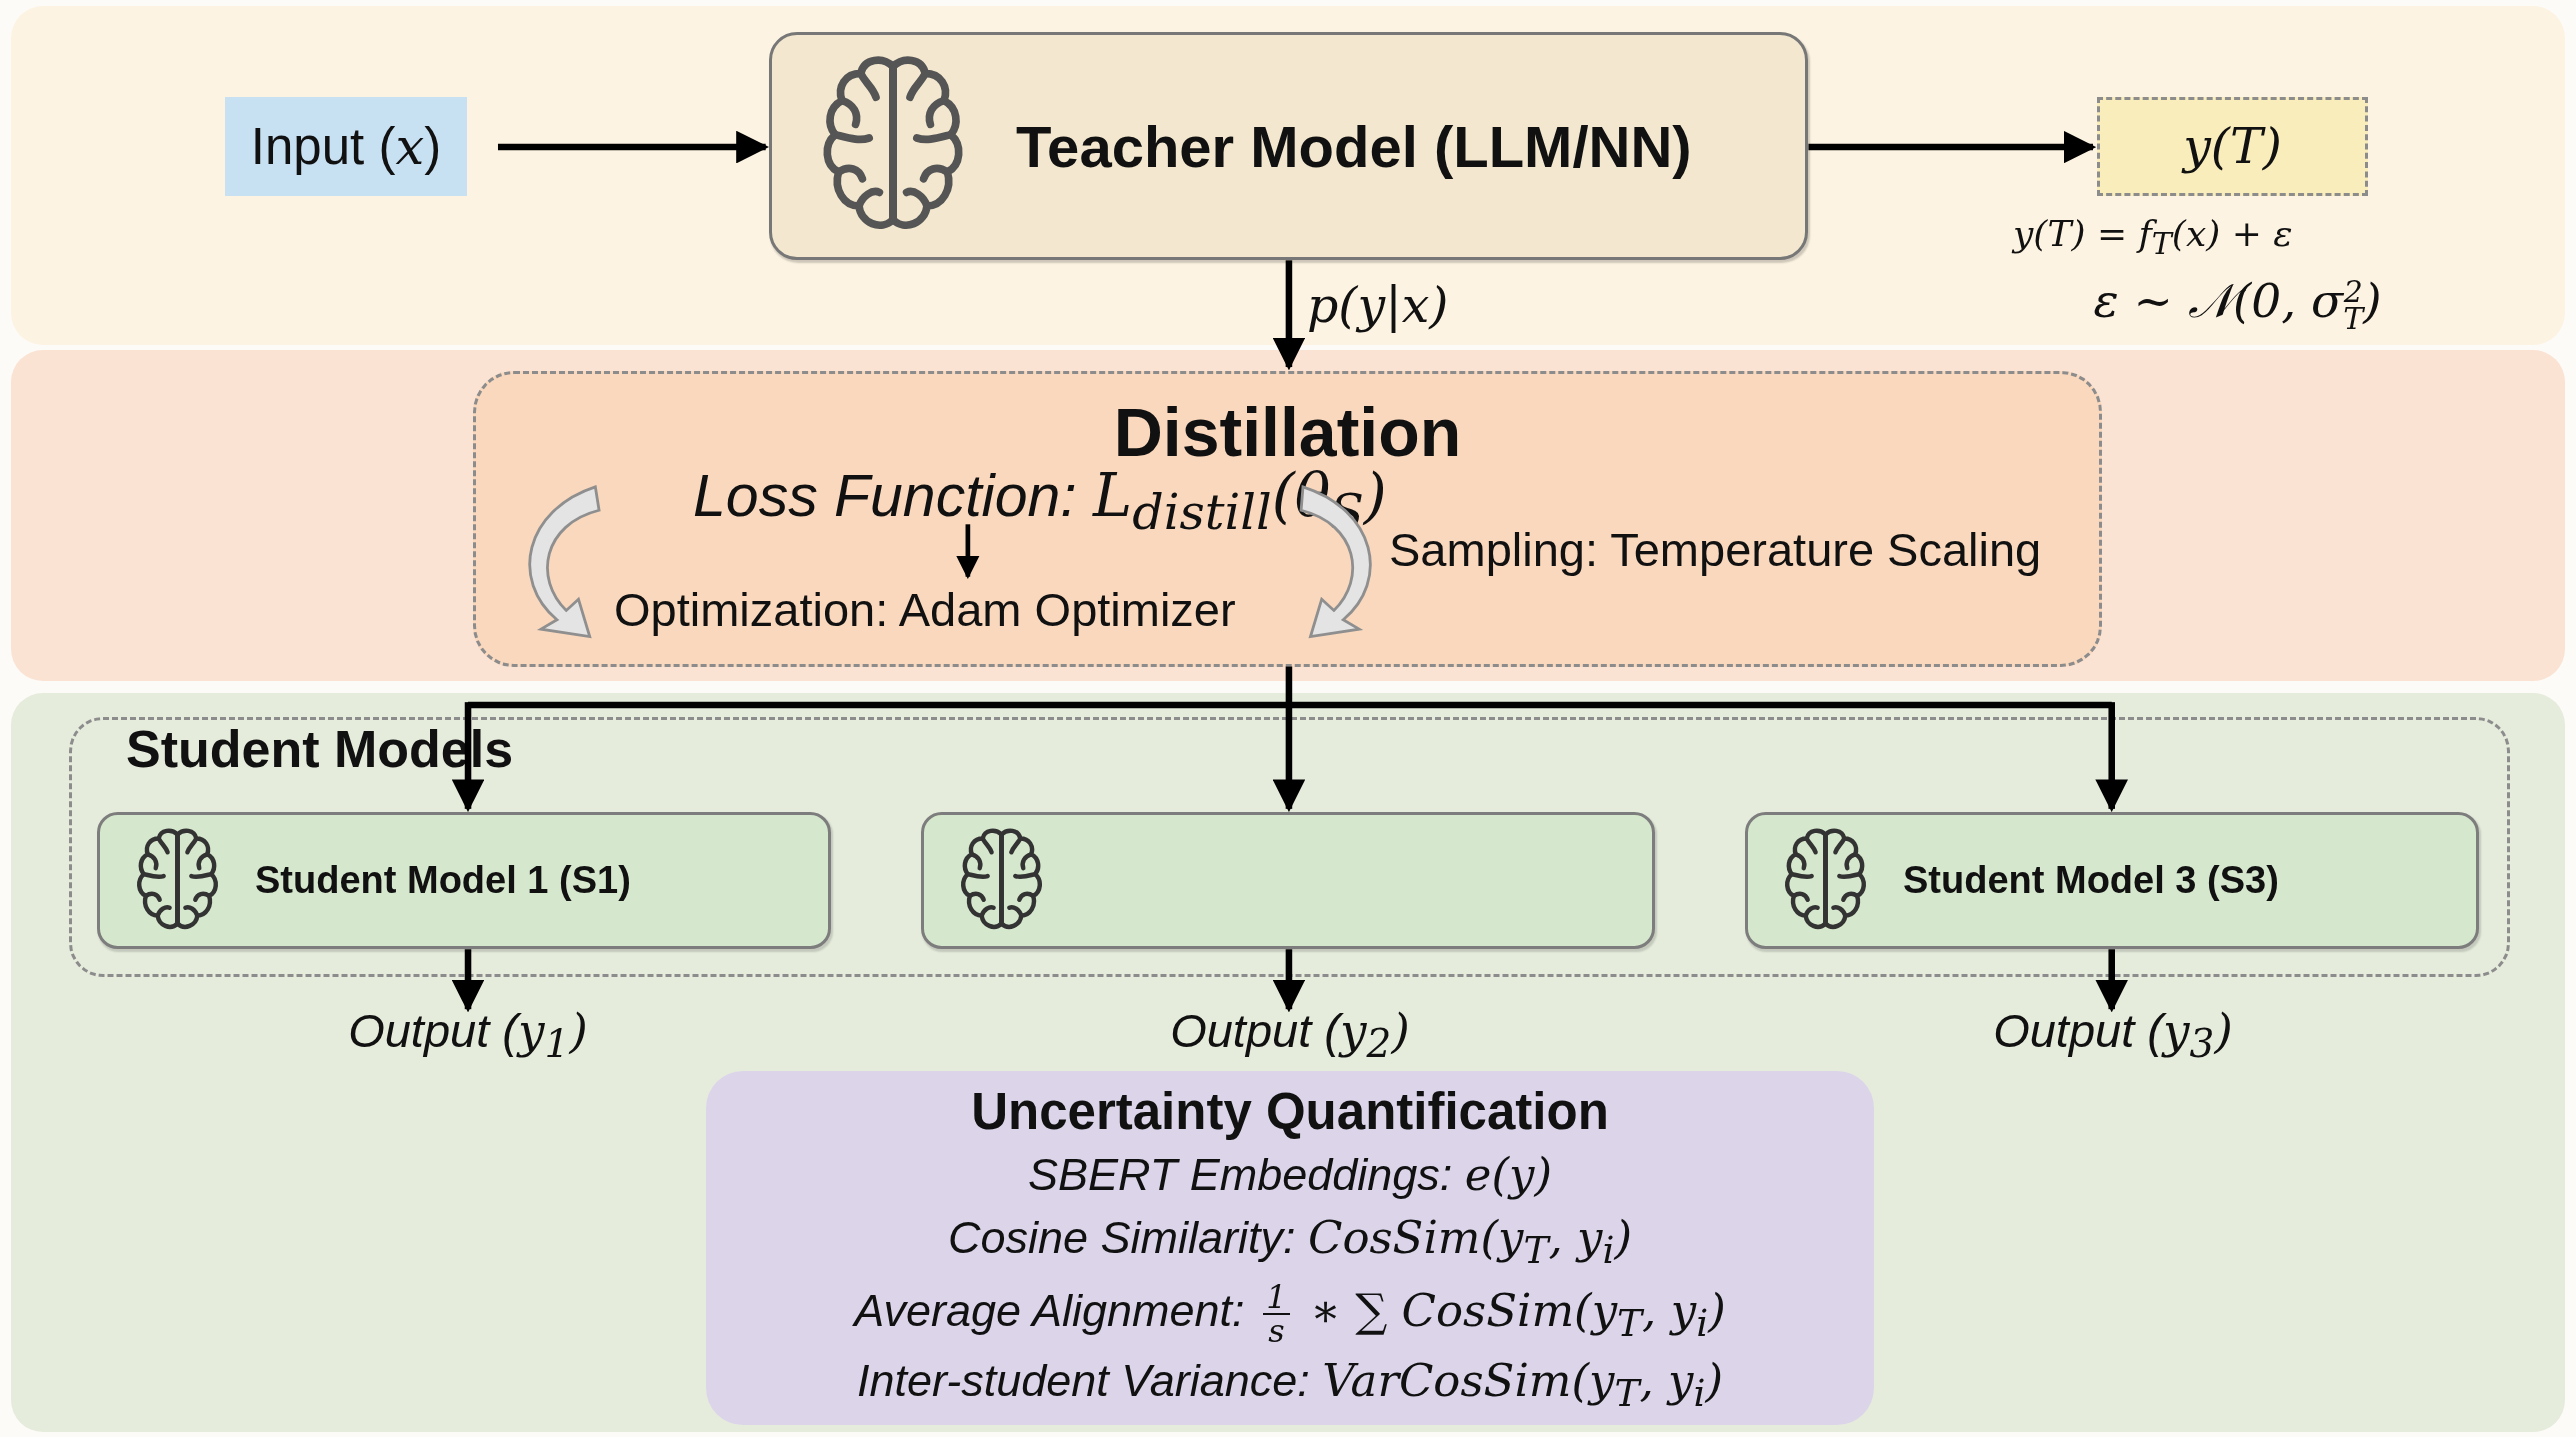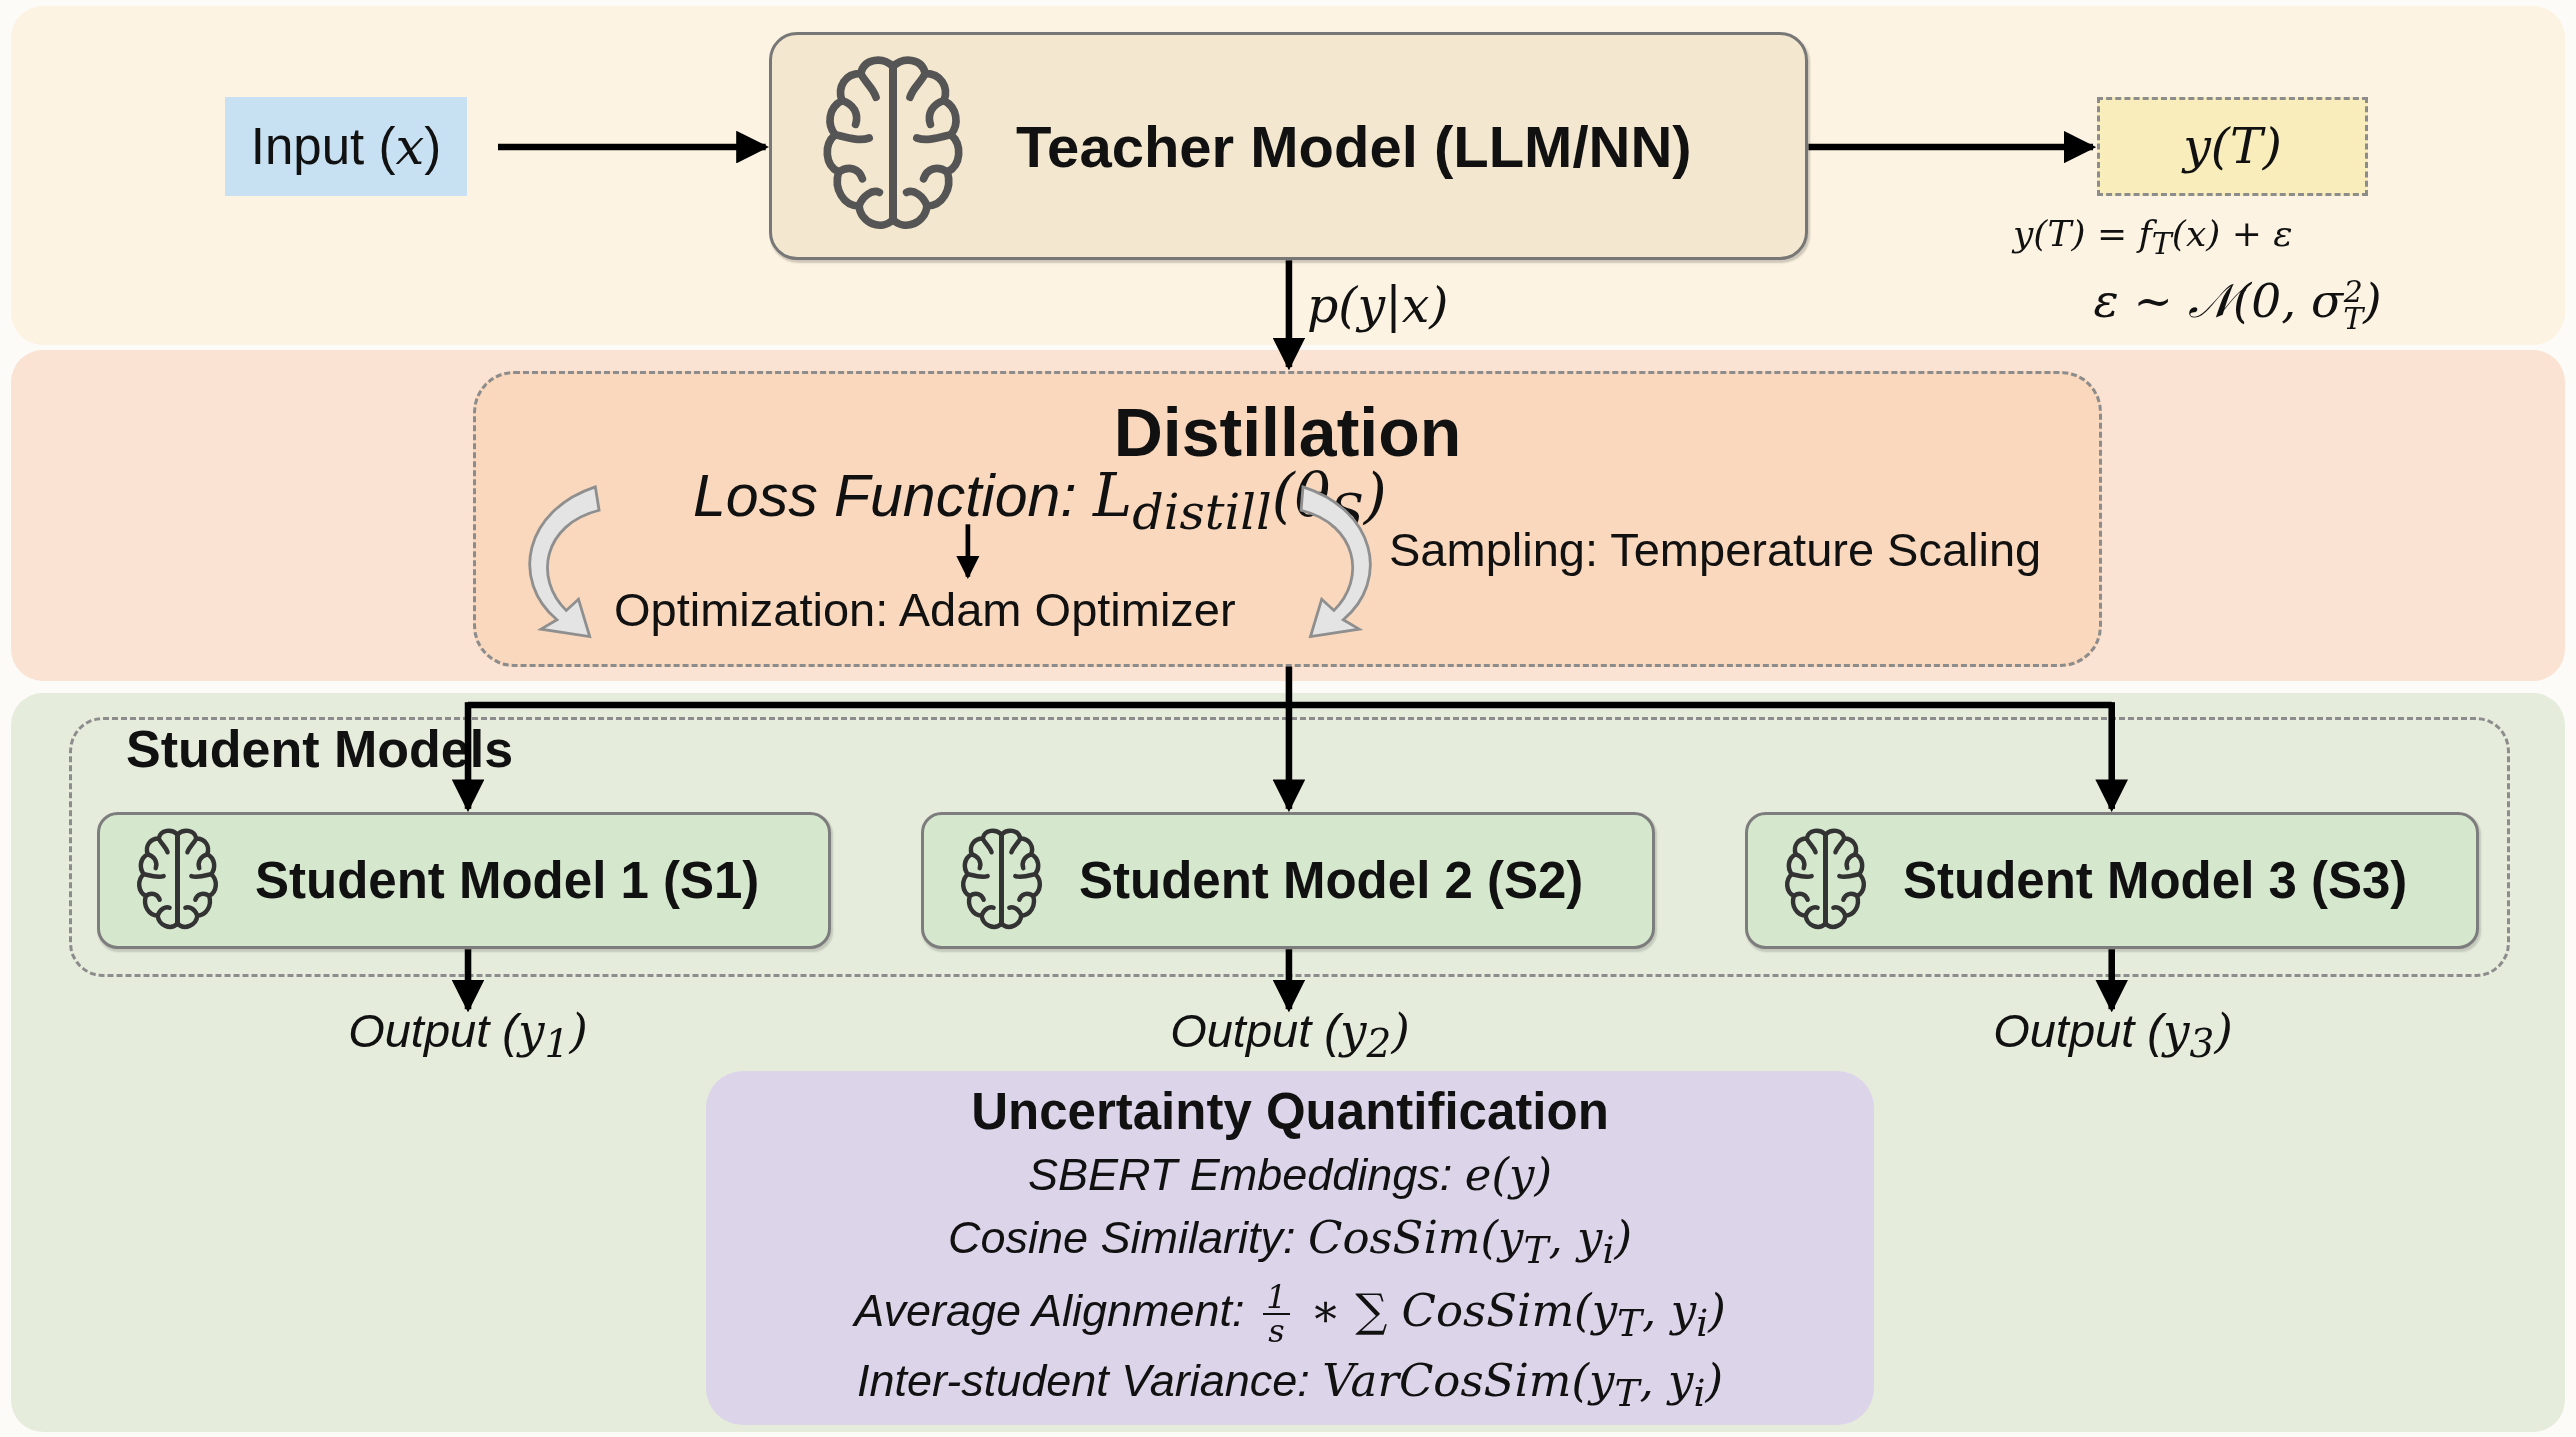--- a/index.html
+++ b/index.html
@@ -54,21 +54,21 @@
     border: 3.7px dashed #8c8c8c; border-radius: 34px;
   }
   #students-label { left: 90px; top: 719px; font-weight: bold; font-size: 52px; margin-left: 36px; }
   .student-box {
     position: absolute; top: 812px; width: 734px; height: 137px; box-sizing: border-box;
     background: #d5e7cd; border: 3.7px solid #7d7d7d; border-radius: 20.6px;
     box-shadow: 1.9px 2.8px 1.9px rgba(0,0,0,0.15);
     display: flex; align-items: center;
   }
   .student-box .brain { width: 99px; height: 110px; margin-left: 28px; }
-  .student-box .label { font-weight: bold; font-size: 51px; margin-left: 28px; }
+  .student-box .label { font-weight: bold; font-size: 38px; margin-left: 28px; }
   #student-1 { left: 97px; }
   #student-2 { left: 921px; }
   #student-3 { left: 1745px; }
 
   .output-label { position: absolute; top: 1003px; width: 374px; text-align: center; font-size: 47px; }
   #output-1 { left: 281px; }
   #output-2 { left: 1103px; }
   #output-3 { left: 1926px; }
 
   #uq-box {
@@ -146,21 +146,20 @@
 <div class="student-box" id="student-1">
   <svg class="brain" viewBox="0 0 100 110">
       <use href="#brain-glyph"></use>
     </svg>
   <span class="label">Student Model 1 (S1)</span>
 </div>
 <div class="student-box" id="student-2">
   <svg class="brain" viewBox="0 0 100 110">
       <use href="#brain-glyph"></use>
     </svg>
-  <span class="label">Student Model 2 (S2)</span>
 </div>
 <div class="student-box" id="student-3">
   <svg class="brain" viewBox="0 0 100 110">
       <use href="#brain-glyph"></use>
     </svg>
   <span class="label">Student Model 3 (S3)</span>
 </div>
 
 <div class="output-label it" id="output-1">
   <span>Output (</span><span class="math">y</span><sub class="math">1</sub><span class="math">)</span>

